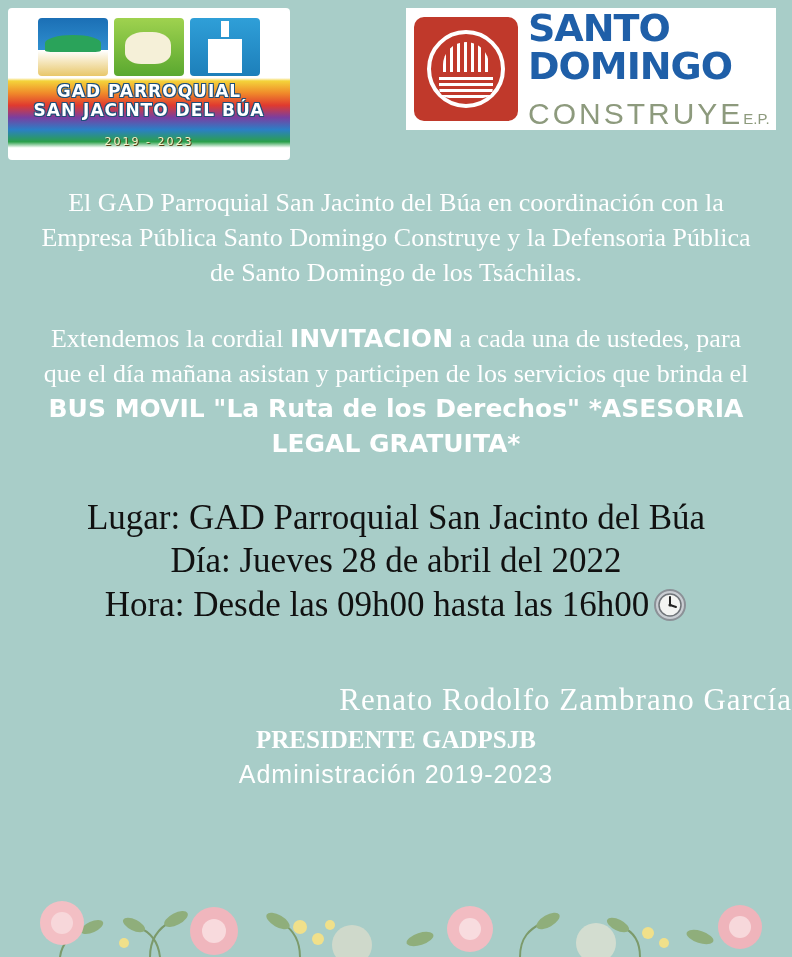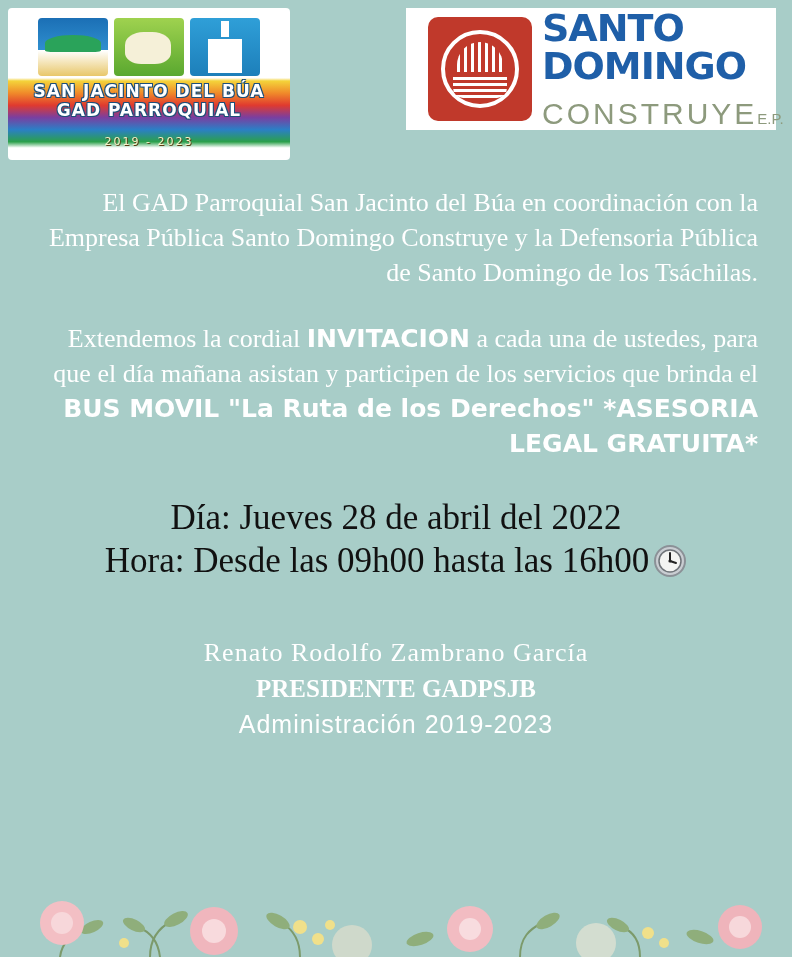--- a/index.html
+++ b/index.html
@@ -111,21 +111,21 @@
   }
 
   
   .logo-sd {
     margin-left: 116px;
     width: 370px;
     height: 122px;
     background: #ffffff;
     display: flex;
     align-items: center;
-    padding: 6px 22px;
+    padding: 6px 8px;
   }
   .sd-mark {
     width: 104px; height: 104px;
     background: #c0392b;
     border-radius: 10px;
     position: relative;
     flex: none;
   }
   .sd-mark .inner {
     position: absolute;
@@ -169,21 +169,21 @@
     margin-top: 14px;
   }
   .sd-line3 .ep {
     font-size: 15px;
     letter-spacing: 0;
   }
 
   
   .para {
     color: #ffffff;
-    text-align: right;
+    text-align: center;
     font-family: "Liberation Serif", serif;
     font-size: 26px;
     line-height: 1.34;
     padding: 0 34px;
   }
   .para-1 { margin-top: 26px; }
   .para-2 {
     margin-top: 32px;
     font-size: 26px;
   }
@@ -209,22 +209,23 @@
   }
 
   .signature {
     margin-top: 46px;
     text-align: center;
     color: #ffffff;
     line-height: 1.42;
   }
   .sig-name {
     font-family: "Liberation Serif", serif;
-    font-size: 26px;
+    font-size: 31px;
     letter-spacing: 1px;
+    text-align: right;
   }
   .sig-role {
     font-family: Liberation Serif, serif;
     font-weight: bold;
     font-size: 25px;
   }
   .sig-admin {
     font-family: Liberation Sans, sans-serif;
     font-size: 25px;
     letter-spacing: 1px;
@@ -244,22 +245,22 @@
 
 <div class="header">
 
   <div class="logo-gad">
     <div class="emblem-row">
       <div class="em-box em-blue"></div>
       <div class="em-box em-green"></div>
       <div class="em-box em-sky"></div>
     </div>
     <div class="name-band">
+      <div>GAD PARROQUIAL</div>
       <div>SAN JACINTO DEL BÚA</div>
-      <div>GAD PARROQUIAL</div>
     </div>
     <div class="years">2019 - 2023</div>
   </div>
 
   <div class="logo-sd">
     <div class="sd-mark">
       <div class="inner"></div>
     </div>
     <div class="sd-text">
       <div class="sd-line1">SANTO</div>
@@ -272,20 +273,21 @@
 
 </div>
 
 <div class="para para-1">El GAD Parroquial San Jacinto del Búa en coordinación con la Empresa Pública Santo Domingo Construye y la Defensoria Pública de Santo Domingo de los Tsáchilas.</div>
 
 <div class="para para-2">
   <span>Extendemos la cordial </span><span class="strong">INVITACION</span><span> a cada una de ustedes, para que el día mañana asistan y participen de los servicios que brinda el </span><span class="strong">BUS MOVIL "La Ruta de los Derechos" *ASESORIA LEGAL GRATUITA*</span>
 </div>
 
 <div class="details">
+  <div class="row">Lugar: GAD Parroquial San Jacinto del Búa</div>
   <div class="row">Día: Jueves 28 de abril del 2022</div>
   <div class="row">
     <span>Hora: Desde las 09h00 hasta las 16h00</span><span class="clock-icon">
       <svg width="34" height="34" viewBox="0 0 34 34" aria-hidden="true">
         <circle cx="17" cy="17" r="15" fill="#c9cdd2" stroke="#8b9197" stroke-width="2"></circle>
         <circle cx="17" cy="17" r="11" fill="#f3f4f2" stroke="#6f7479" stroke-width="1.5"></circle>
         <line x1="17" y1="17" x2="17" y2="9" stroke="#222" stroke-width="2" stroke-linecap="round"></line>
         <line x1="17" y1="17" x2="23" y2="19" stroke="#222" stroke-width="2" stroke-linecap="round"></line>
         <circle cx="17" cy="17" r="1.6" fill="#222"></circle>
       </svg>

